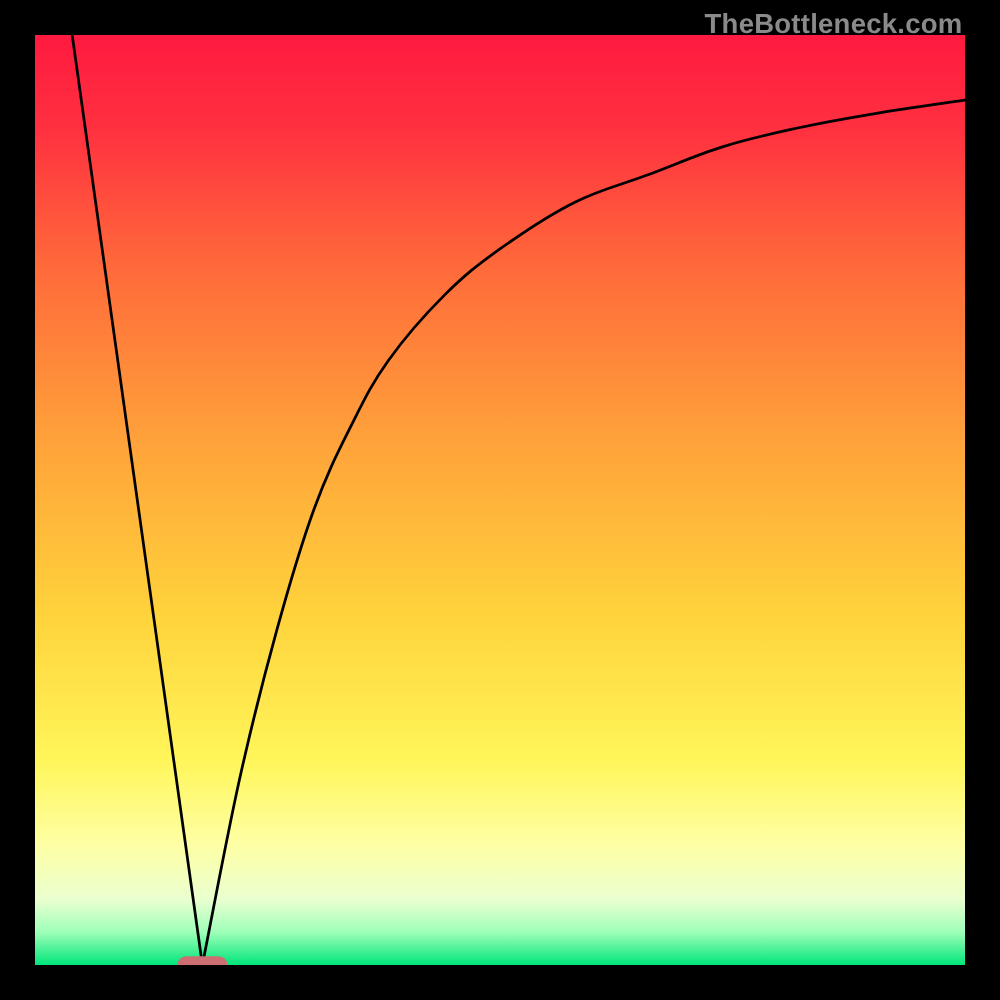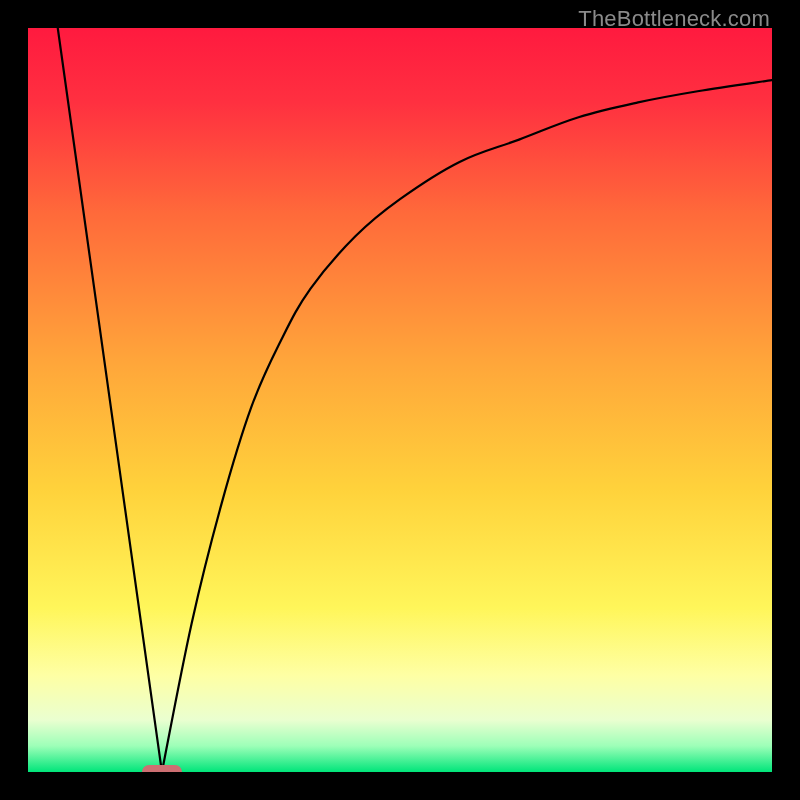--- a/index.html
+++ b/index.html
@@ -34,21 +34,21 @@
     inset: 0;
     width: 100%;
     height: 100%;
   }
   .watermark {
     position: absolute;
     top: 6px;
     right: 30px;
     color: #8a8a8a;
     font-size: 22px;
-    font-weight: 400;
+    font-weight: 700;
     letter-spacing: 0.2px;
   }
   .marker {
     position: absolute;
     width: 40px;
     height: 14px;
     border-radius: 7px;
     background: #cd6f72;
     left: 115px;
     bottom: -7px;

